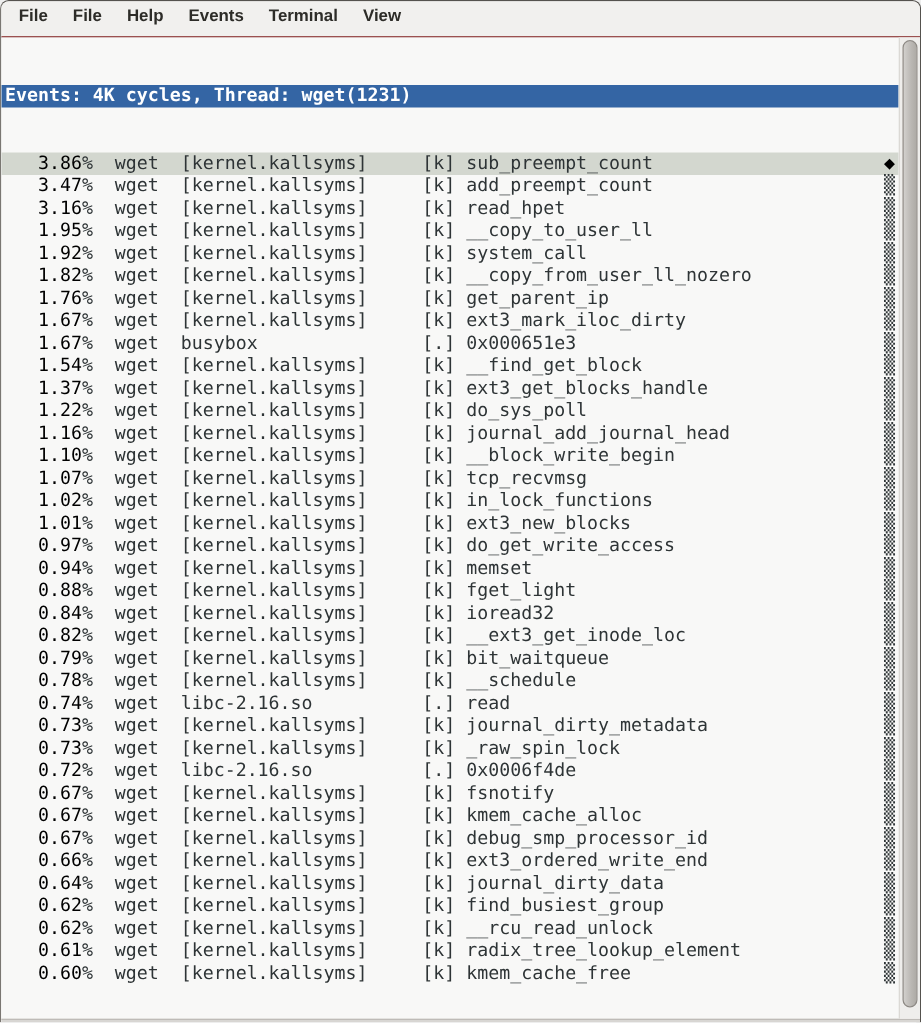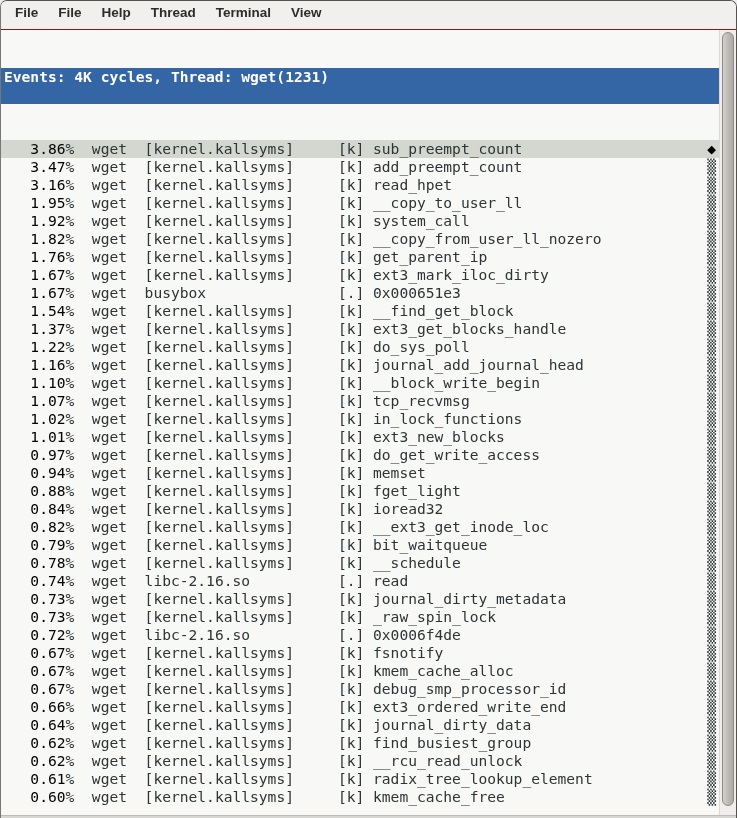--- a/index.html
+++ b/index.html
@@ -46,21 +46,21 @@
   }
   
   .main { flex:1; display:flex; background:#f8f8f7; min-height:0; }
   .termcol {
     flex:1; min-width:0; padding-top:2px;
     font-family:"DejaVu Sans Mono","Liberation Mono",monospace;
     font-size:14.6px; line-height:18px; color:#2e3436;
     white-space:pre; overflow:hidden;
   }
   .hdr {
-    height:36px; background:#3465a4; color:#ffffff; font-weight:bold; padding-left:3px;
+    height:18px; background:#3465a4; color:#ffffff; font-weight:bold; padding-left:3px;
   }
   .row { height:18px; position:relative; padding-left:3px; }
   .row .pct { color:#000000; }
   .row.selected { background:#d3d7cf; }
   .row.selected .pct { color:#000000; }
   .mark {
     position:absolute; right:3px; top:0; color:#2e3436;
   }
   .mark.diamond { color:#000; }
   
@@ -77,21 +77,21 @@
 </style>
 </head>
 <body>
 
 <div class="window">
 
   <div class="menubar" id="menubar">
       <div class="menu-item">File</div>
       <div class="menu-item">File</div>
       <div class="menu-item">Help</div>
-      <div class="menu-item">Thread</div>
+      <div class="menu-item">Events</div>
       <div class="menu-item">Terminal</div>
       <div class="menu-item">View</div>
     </div>
 
   <div class="main">
     <div class="termcol">
       <div class="hdr">Events: 4K cycles, Thread: wget(1231)</div>
       <div id="rows"><div class="row selected"><span class="pct">   3.86</span><span>%  wget  [kernel.kallsyms]     [k] sub_preempt_count</span><span class="mark diamond">◆</span></div><div class="row"><span class="pct">   3.47</span><span>%  wget  [kernel.kallsyms]     [k] add_preempt_count</span><span class="mark">▒</span></div><div class="row"><span class="pct">   3.16</span><span>%  wget  [kernel.kallsyms]     [k] read_hpet</span><span class="mark">▒</span></div><div class="row"><span class="pct">   1.95</span><span>%  wget  [kernel.kallsyms]     [k] __copy_to_user_ll</span><span class="mark">▒</span></div><div class="row"><span class="pct">   1.92</span><span>%  wget  [kernel.kallsyms]     [k] system_call</span><span class="mark">▒</span></div><div class="row"><span class="pct">   1.82</span><span>%  wget  [kernel.kallsyms]     [k] __copy_from_user_ll_nozero</span><span class="mark">▒</span></div><div class="row"><span class="pct">   1.76</span><span>%  wget  [kernel.kallsyms]     [k] get_parent_ip</span><span class="mark">▒</span></div><div class="row"><span class="pct">   1.67</span><span>%  wget  [kernel.kallsyms]     [k] ext3_mark_iloc_dirty</span><span class="mark">▒</span></div><div class="row"><span class="pct">   1.67</span><span>%  wget  busybox               [.] 0x000651e3</span><span class="mark">▒</span></div><div class="row"><span class="pct">   1.54</span><span>%  wget  [kernel.kallsyms]     [k] __find_get_block</span><span class="mark">▒</span></div><div class="row"><span class="pct">   1.37</span><span>%  wget  [kernel.kallsyms]     [k] ext3_get_blocks_handle</span><span class="mark">▒</span></div><div class="row"><span class="pct">   1.22</span><span>%  wget  [kernel.kallsyms]     [k] do_sys_poll</span><span class="mark">▒</span></div><div class="row"><span class="pct">   1.16</span><span>%  wget  [kernel.kallsyms]     [k] journal_add_journal_head</span><span class="mark">▒</span></div><div class="row"><span class="pct">   1.10</span><span>%  wget  [kernel.kallsyms]     [k] __block_write_begin</span><span class="mark">▒</span></div><div class="row"><span class="pct">   1.07</span><span>%  wget  [kernel.kallsyms]     [k] tcp_recvmsg</span><span class="mark">▒</span></div><div class="row"><span class="pct">   1.02</span><span>%  wget  [kernel.kallsyms]     [k] in_lock_functions</span><span class="mark">▒</span></div><div class="row"><span class="pct">   1.01</span><span>%  wget  [kernel.kallsyms]     [k] ext3_new_blocks</span><span class="mark">▒</span></div><div class="row"><span class="pct">   0.97</span><span>%  wget  [kernel.kallsyms]     [k] do_get_write_access</span><span class="mark">▒</span></div><div class="row"><span class="pct">   0.94</span><span>%  wget  [kernel.kallsyms]     [k] memset</span><span class="mark">▒</span></div><div class="row"><span class="pct">   0.88</span><span>%  wget  [kernel.kallsyms]     [k] fget_light</span><span class="mark">▒</span></div><div class="row"><span class="pct">   0.84</span><span>%  wget  [kernel.kallsyms]     [k] ioread32</span><span class="mark">▒</span></div><div class="row"><span class="pct">   0.82</span><span>%  wget  [kernel.kallsyms]     [k] __ext3_get_inode_loc</span><span class="mark">▒</span></div><div class="row"><span class="pct">   0.79</span><span>%  wget  [kernel.kallsyms]     [k] bit_waitqueue</span><span class="mark">▒</span></div><div class="row"><span class="pct">   0.78</span><span>%  wget  [kernel.kallsyms]     [k] __schedule</span><span class="mark">▒</span></div><div class="row"><span class="pct">   0.74</span><span>%  wget  libc-2.16.so          [.] read</span><span class="mark">▒</span></div><div class="row"><span class="pct">   0.73</span><span>%  wget  [kernel.kallsyms]     [k] journal_dirty_metadata</span><span class="mark">▒</span></div><div class="row"><span class="pct">   0.73</span><span>%  wget  [kernel.kallsyms]     [k] _raw_spin_lock</span><span class="mark">▒</span></div><div class="row"><span class="pct">   0.72</span><span>%  wget  libc-2.16.so          [.] 0x0006f4de</span><span class="mark">▒</span></div><div class="row"><span class="pct">   0.67</span><span>%  wget  [kernel.kallsyms]     [k] fsnotify</span><span class="mark">▒</span></div><div class="row"><span class="pct">   0.67</span><span>%  wget  [kernel.kallsyms]     [k] kmem_cache_alloc</span><span class="mark">▒</span></div><div class="row"><span class="pct">   0.67</span><span>%  wget  [kernel.kallsyms]     [k] debug_smp_processor_id</span><span class="mark">▒</span></div><div class="row"><span class="pct">   0.66</span><span>%  wget  [kernel.kallsyms]     [k] ext3_ordered_write_end</span><span class="mark">▒</span></div><div class="row"><span class="pct">   0.64</span><span>%  wget  [kernel.kallsyms]     [k] journal_dirty_data</span><span class="mark">▒</span></div><div class="row"><span class="pct">   0.62</span><span>%  wget  [kernel.kallsyms]     [k] find_busiest_group</span><span class="mark">▒</span></div><div class="row"><span class="pct">   0.62</span><span>%  wget  [kernel.kallsyms]     [k] __rcu_read_unlock</span><span class="mark">▒</span></div><div class="row"><span class="pct">   0.61</span><span>%  wget  [kernel.kallsyms]     [k] radix_tree_lookup_element</span><span class="mark">▒</span></div><div class="row"><span class="pct">   0.60</span><span>%  wget  [kernel.kallsyms]     [k] kmem_cache_free</span><span class="mark">▒</span></div></div>
       
     </div>

